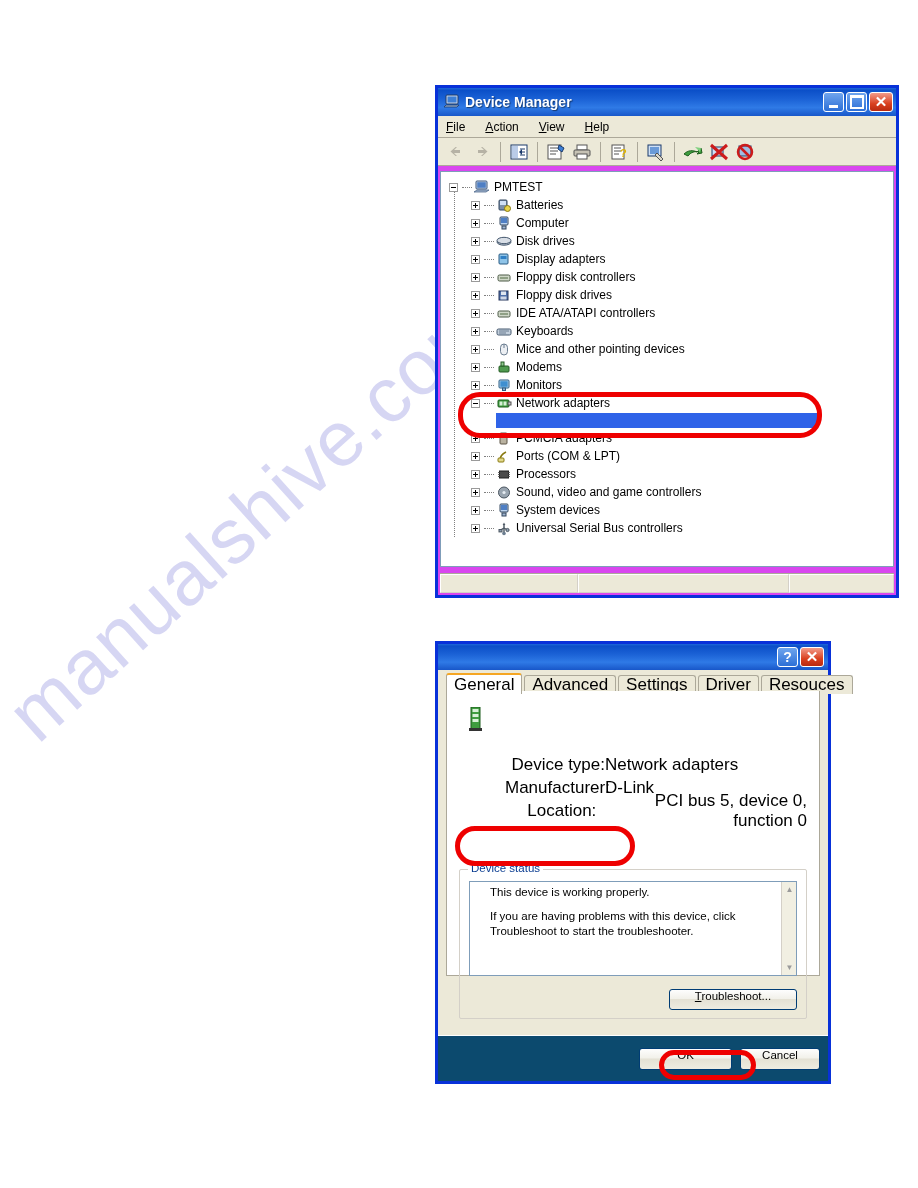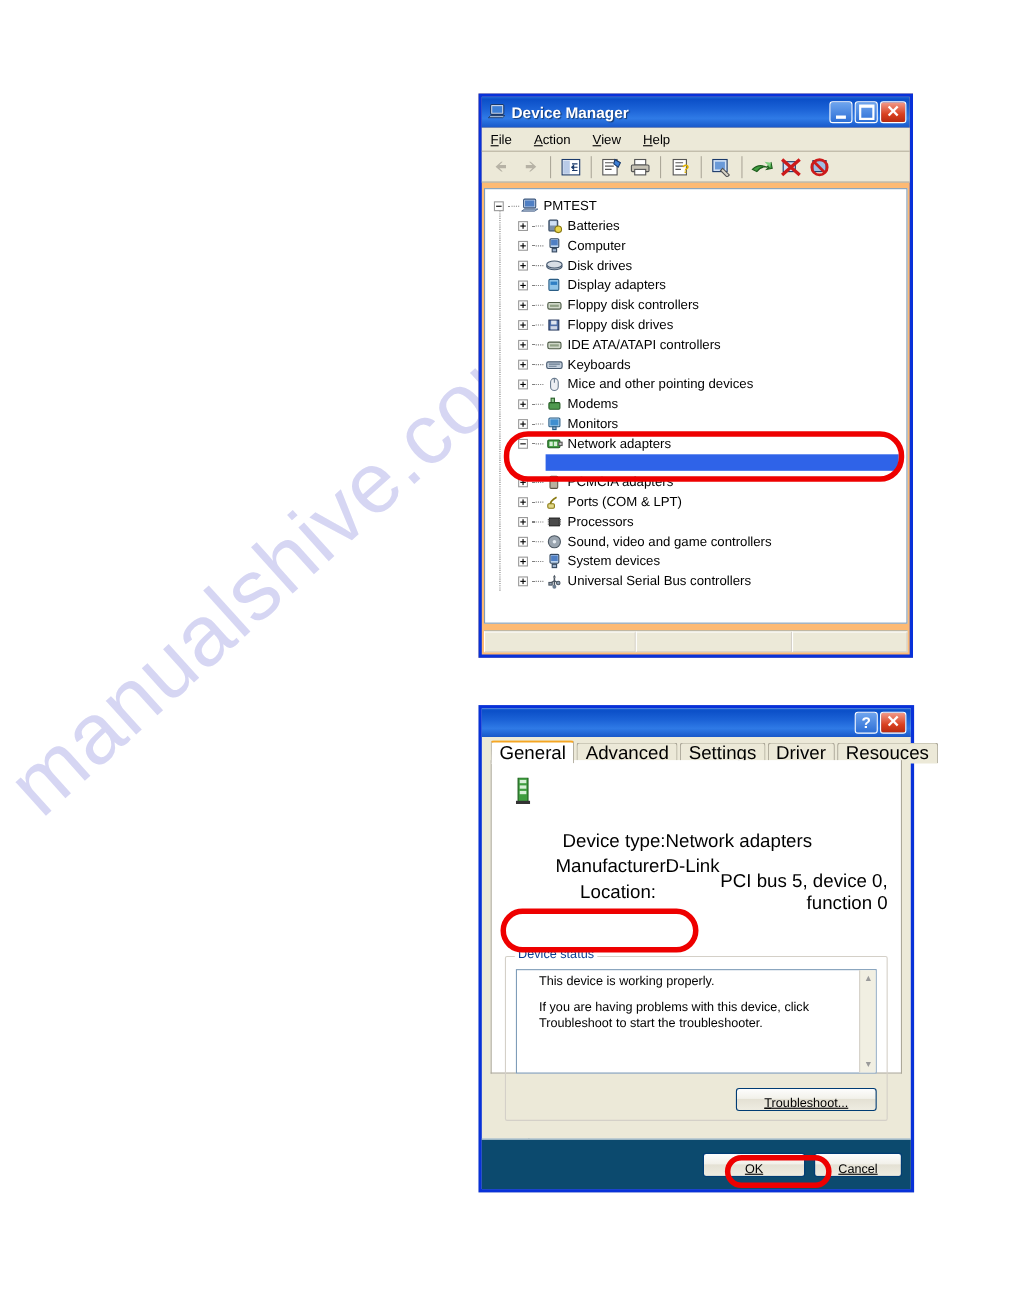--- a/index.html
+++ b/index.html
@@ -21,22 +21,22 @@
     position:absolute; left:-40px; top:250px;
     font-size:78px; color:#c9c9ef; opacity:.75;
     font-family:"Liberation Sans", sans-serif;
     transform:rotate(-42deg); transform-origin:left center;
     white-space:nowrap; letter-spacing:1px;
   }
 
   
   #devmgr {
     position:absolute; left:435px; top:85px;
-    width:395px; height:513px;
-    background:#fdba74;
+    width:464px; height:513px;
+    background:#d946ef;
     border:3px solid #0831d9;
     z-index:5;
   }
   .dm-titlebar {
     height:28px;
     background:linear-gradient(to bottom,#1d68d8 0%,#0b4fc8 8%,#1b62d6 40%,#2f7ae6 70%,#1857c9 100%);
     display:flex; align-items:center; padding:0 3px 0 5px;
     position:relative;
   }
   .dm-title-icon { width:17px; height:16px; position:relative; margin-right:5px; flex:none; }
@@ -224,21 +224,21 @@
     font-family:"Liberation Sans", sans-serif;
   }
   .sb-arrow.up { top:2px; }
   .sb-arrow.down { bottom:2px; }
 
   .btn {
     border:1px solid #003c74; border-radius:3px;
     background:linear-gradient(to bottom,#fdfdfd,#f2f1ea 45%,#e4e1d4 50%,#eeece1);
     font-size:11.5px; color:#000; text-align:center;
     font-family:"Liberation Sans", sans-serif;
-    display:flex; align-items:flex-end; justify-content:center;text-decoration:underline;
+    display:flex; align-items:flex-start; justify-content:center;
   }
   #btn-troubleshoot {
     position:absolute; right:9px; bottom:8px;
     width:128px; height:21px;
   }
   #btn-troubleshoot u { text-decoration:underline; }
 
   .usage-label {
     position:absolute; left:12px; top:344px; font-size:11.5px;
     color:#000; font-family:"Liberation Sans", sans-serif;

